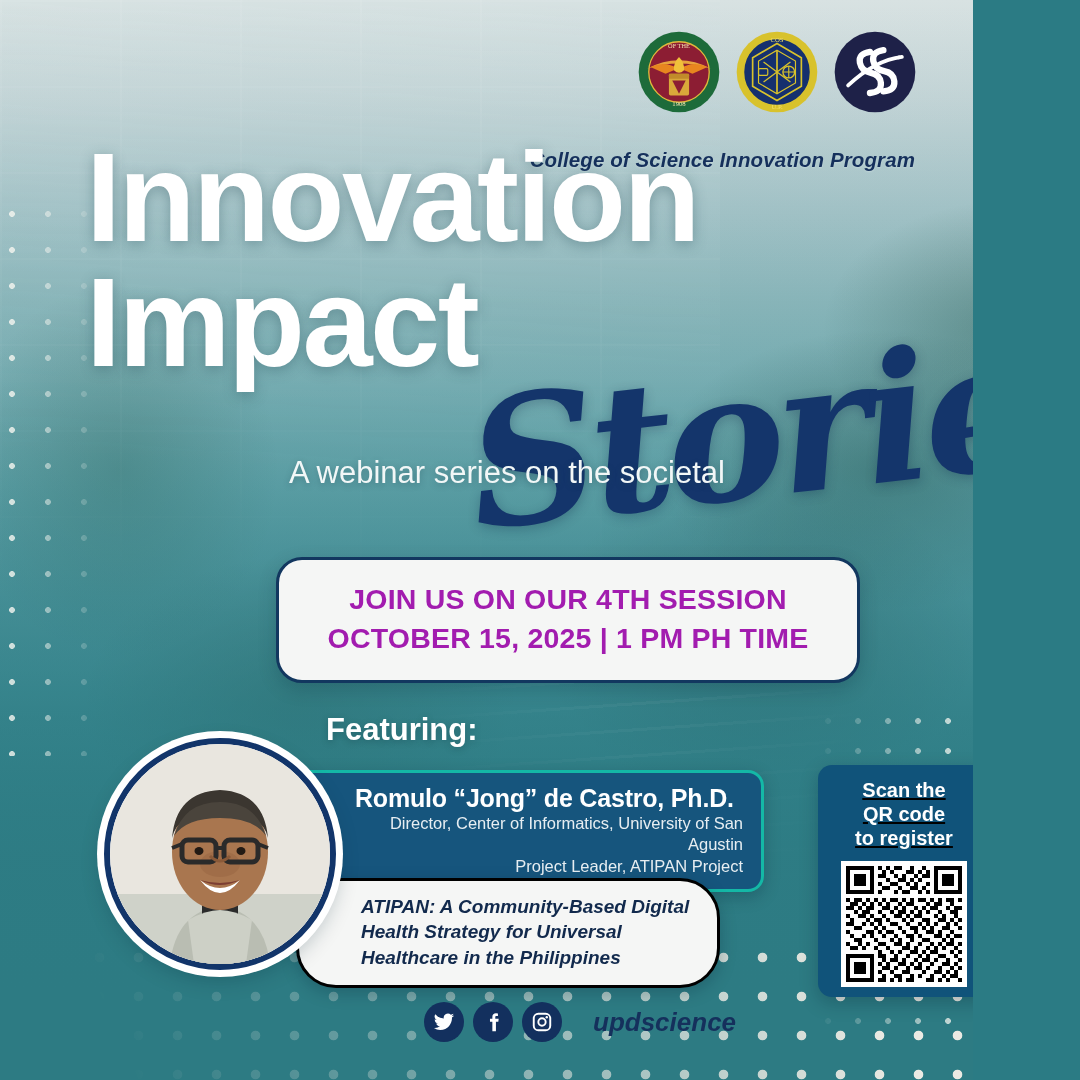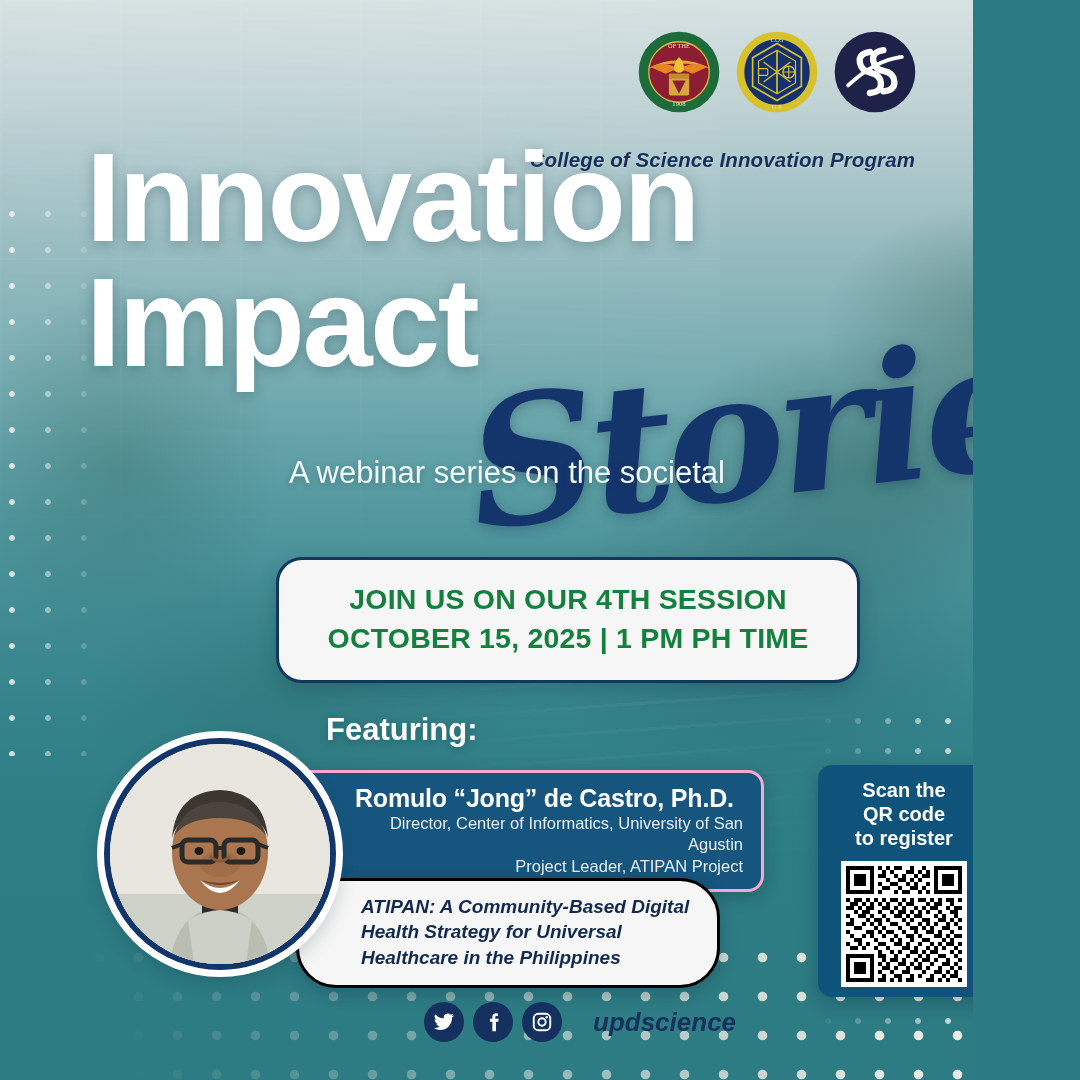--- a/index.html
+++ b/index.html
@@ -142,21 +142,21 @@
   .session-box{
     position:absolute; left:276px; top:557px;
     width:584px; padding:20px 24px 22px;
     background:#f5f6f5;
     border:3px solid #12375f;
     border-radius:26px;
     box-shadow:0 6px 18px rgba(10,40,55,.22);
     text-align:center;
   }
   .session-line{
-    font-size:28.5px; font-weight:800; color:#15803d;
+    font-size:28.5px; font-weight:800; color:#a21caf;
     letter-spacing:.2px; line-height:1.36;
   }
 
   
   .featuring{
     position:absolute; left:326px; top:712px;
     font-size:31px; font-weight:800; color:#ffffff;
     text-shadow:0 2px 6px rgba(20,60,70,.35);
   }
 
@@ -171,21 +171,21 @@
     z-index:5;
   }
   .avatar-art{ position:absolute; inset:0; }
 
   
   .speaker-card{
     position:absolute; left:240px; top:770px;
     width:524px; min-height:94px;
     background:#16557d;
     border-radius:16px;
-    border:3px solid #f9a8d4;
+    border:3px solid #14b8a6;
     padding:11px 18px 12px 112px;
     box-shadow:0 5px 16px rgba(8,36,52,.28);
     z-index:3;
   }
   .speaker-name{
     font-size:25px; font-weight:800; color:#ffffff; letter-spacing:-.2px;
     white-space:nowrap;
   }
   .speaker-role{ font-size:16.5px; color:#e7eef2; line-height:1.3;text-align:right; }
 
@@ -208,20 +208,21 @@
   
   .qr-panel{
     position:absolute; left:818px; top:765px;
     width:172px; height:232px;
     background:#10537a;
     border-radius:14px;
     box-shadow:0 6px 18px rgba(8,36,52,.28);
     padding:13px 0 0;
     text-align:center;
     z-index:4;
+    text-decoration:underline;
   }
   .qr-label{
     font-size:20px; font-weight:800; color:#ffffff; line-height:1.2;
   }
   .qr-code{
     width:126px; height:126px; margin:11px auto 0;
     background:#ffffff; padding:5px;
   }
 
   

